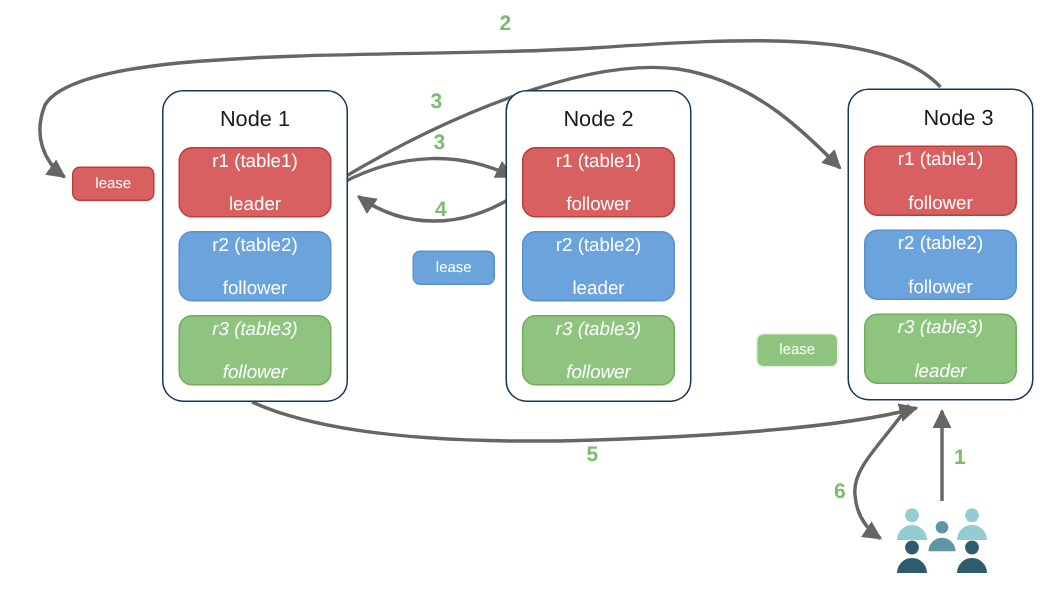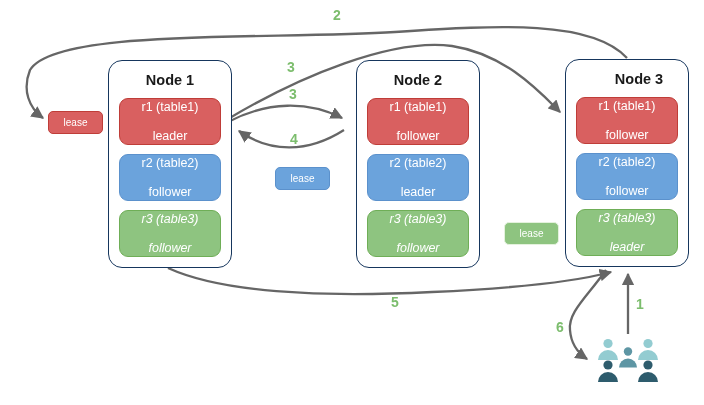--- a/index.html
+++ b/index.html
@@ -18,23 +18,23 @@
   .edges{position:absolute; left:0; top:0; width:704px; height:405px; z-index:1;}
   .edge{stroke:var(--arrow,#666); stroke-width:2.3; fill:none;}
   .ah{fill:var(--arrow,#666);}
   .pl{fill:var(--people_light,#93ccd1);} .pm{fill:var(--people_mid,#5e96a4);} .pd{fill:var(--people_dark,#2e5c6d);}
 
   .node{
     position:absolute; width:124px; height:208px; background:#fff;
     border:1.6px solid var(--node_border,#16365d); border-radius:14px; z-index:2;
     box-sizing:border-box;
   }
-  .n1{left:108px; top:60px;} .n2{left:356px; top:60px;border-radius:13px;} .n3{left:565px; top:59px;padding-left:24px;}
+  .n1{left:108px; top:60px;} .n2{left:337px; top:60px;} .n3{left:565px; top:59px;padding-left:24px;}
   .node-title{
-    margin-top:11px; text-align:center; font-weight:bold; font-size:14.5px; color:#1a1a1a;
+    margin-top:11px; text-align:center; font-weight:normal; font-size:14.5px; color:#1a1a1a;
   }
   .replicas{
     position:absolute; left:10px; right:10px; top:37px;
     display:flex; flex-direction:column; gap:9px;
   }
   .replica{
     height:47px; border-radius:9px; border:1.5px solid transparent;
     display:flex; flex-direction:column; align-items:center; justify-content:space-between;
     color:#fff; font-size:12.5px; line-height:1.3; box-sizing:border-box; text-align:center;
   }

